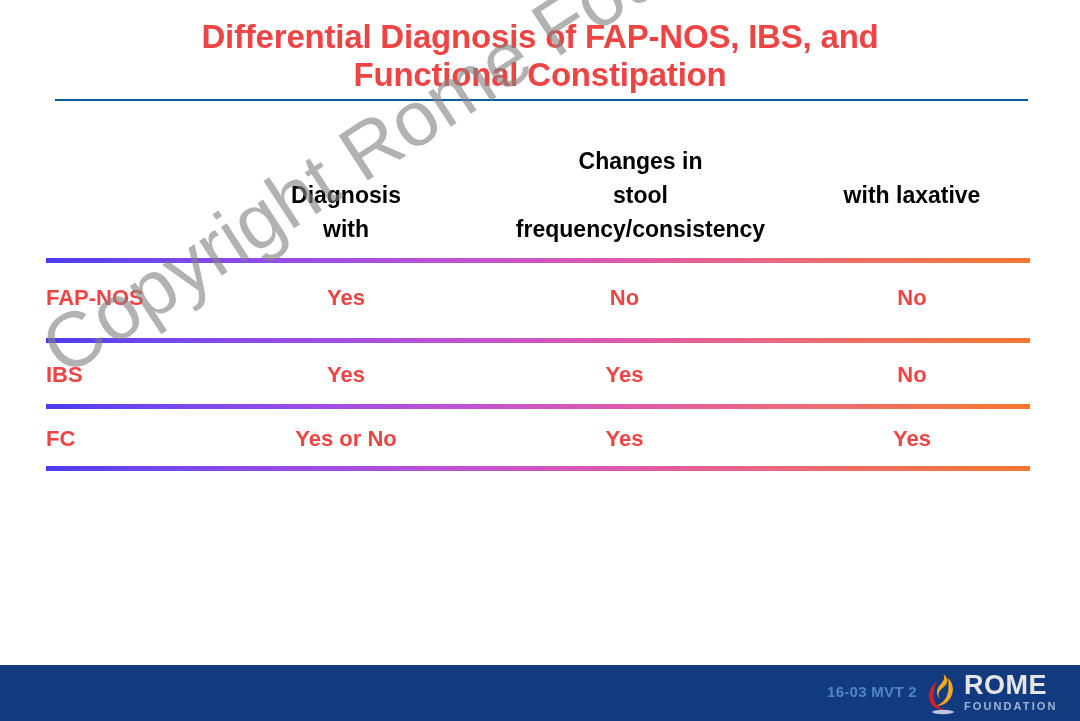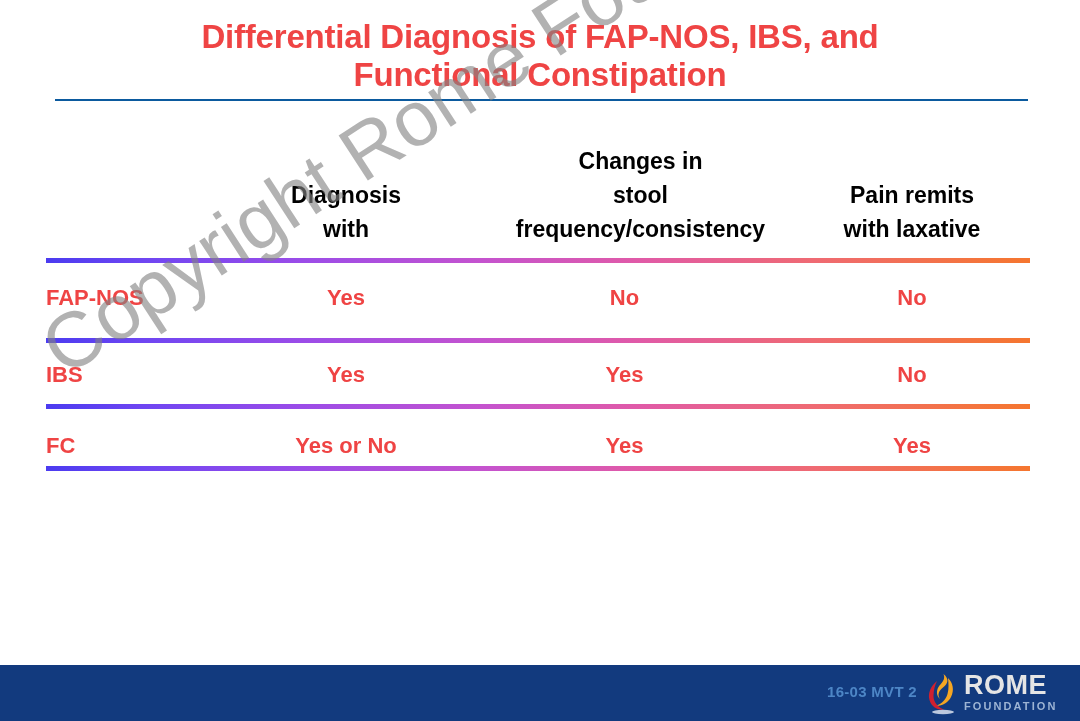--- a/index.html
+++ b/index.html
@@ -206,21 +206,20 @@
       <div class="hdr-cell hdr-c1">
         <div>Diagnosis</div>
         <div>with</div>
       </div>
       <div class="hdr-cell hdr-c2">
         <div>Changes in</div>
         <div>stool</div>
         <div>frequency/consistency</div>
       </div>
       <div class="hdr-cell hdr-c3">
-        <div>Pain remits</div>
         <div>with laxative</div>
       </div>
     </div>
 
     <div class="grad-rule" style="top:128px;"></div>
 
     <div class="data-row" style="top:137px;">
       <div class="cell label">FAP-NOS</div>
       <div class="cell c1">Yes</div>
       <div class="cell c2">No</div>
@@ -231,21 +230,21 @@
 
     <div class="data-row" style="top:214px;">
       <div class="cell label">IBS</div>
       <div class="cell c1">Yes</div>
       <div class="cell c2">Yes</div>
       <div class="cell c3">No</div>
     </div>
 
     <div class="grad-rule" style="top:274px;"></div>
 
-    <div class="data-row" style="top:285px;">
+    <div class="data-row" style="top:278px;">
       <div class="cell label">FC</div>
       <div class="cell c1">Yes or No</div>
       <div class="cell c2">Yes</div>
       <div class="cell c3">Yes</div>
     </div>
 
     <div class="grad-rule" style="top:336px;"></div>
 
   </div>
 

